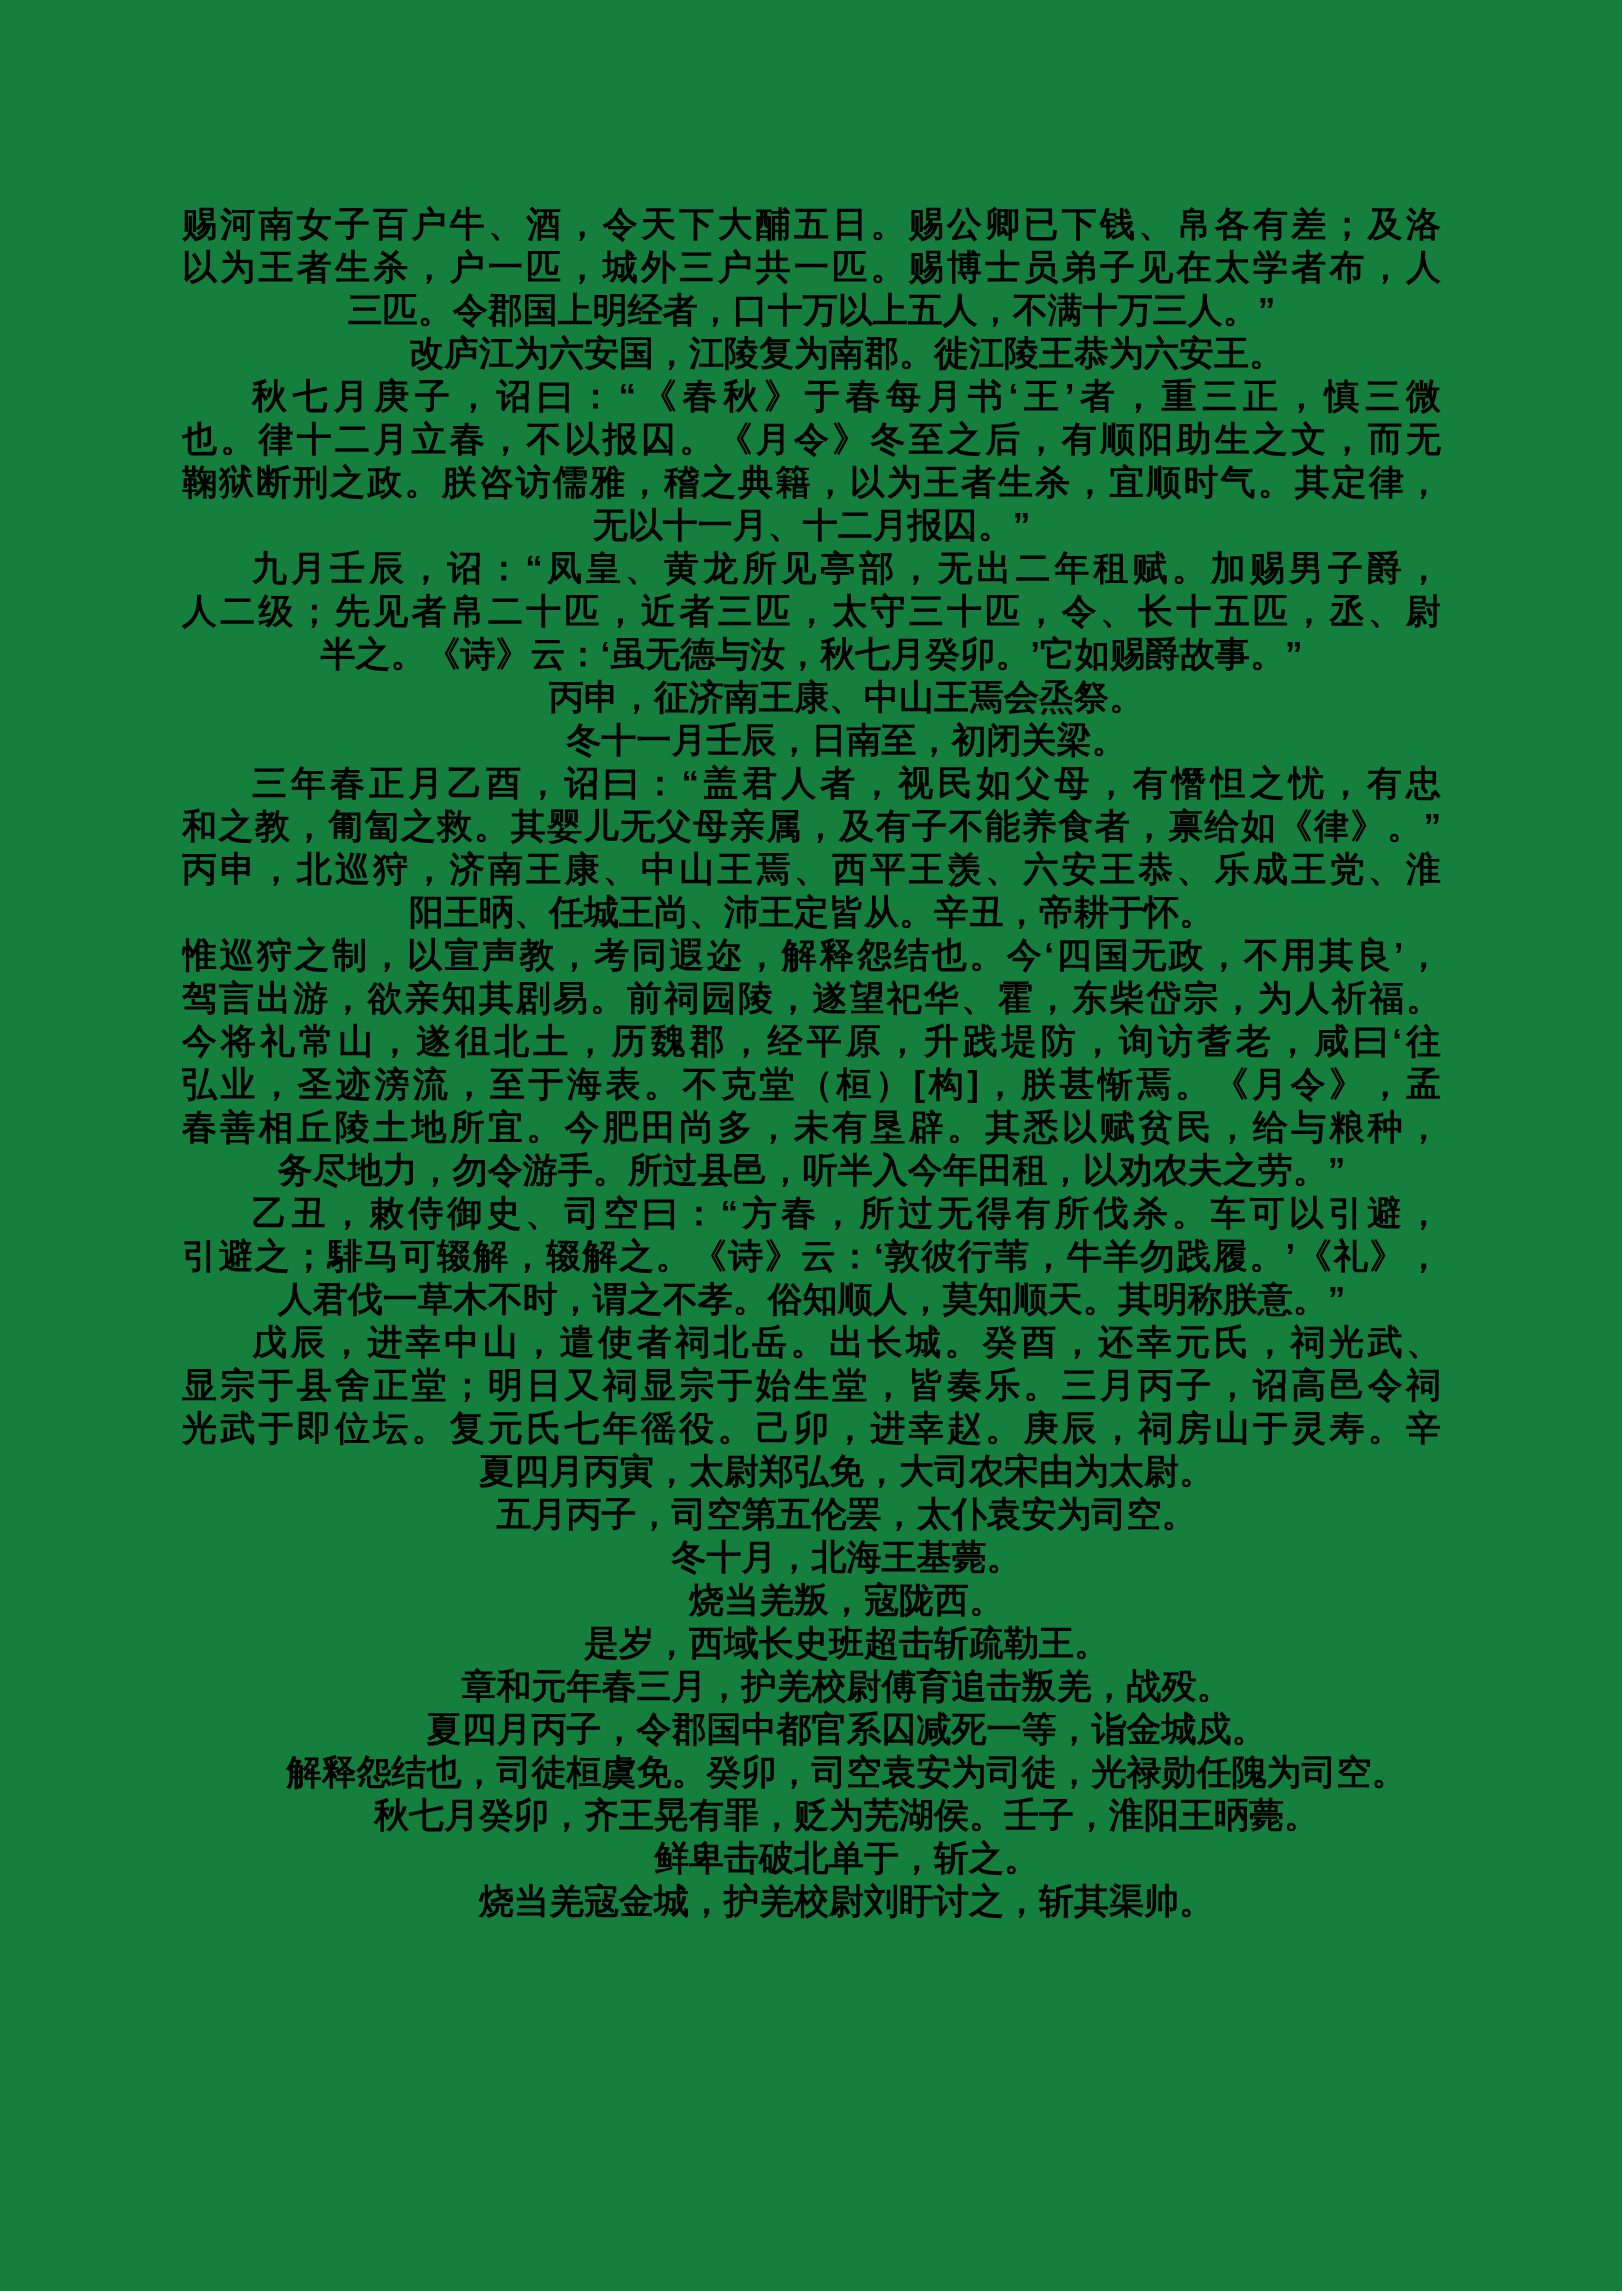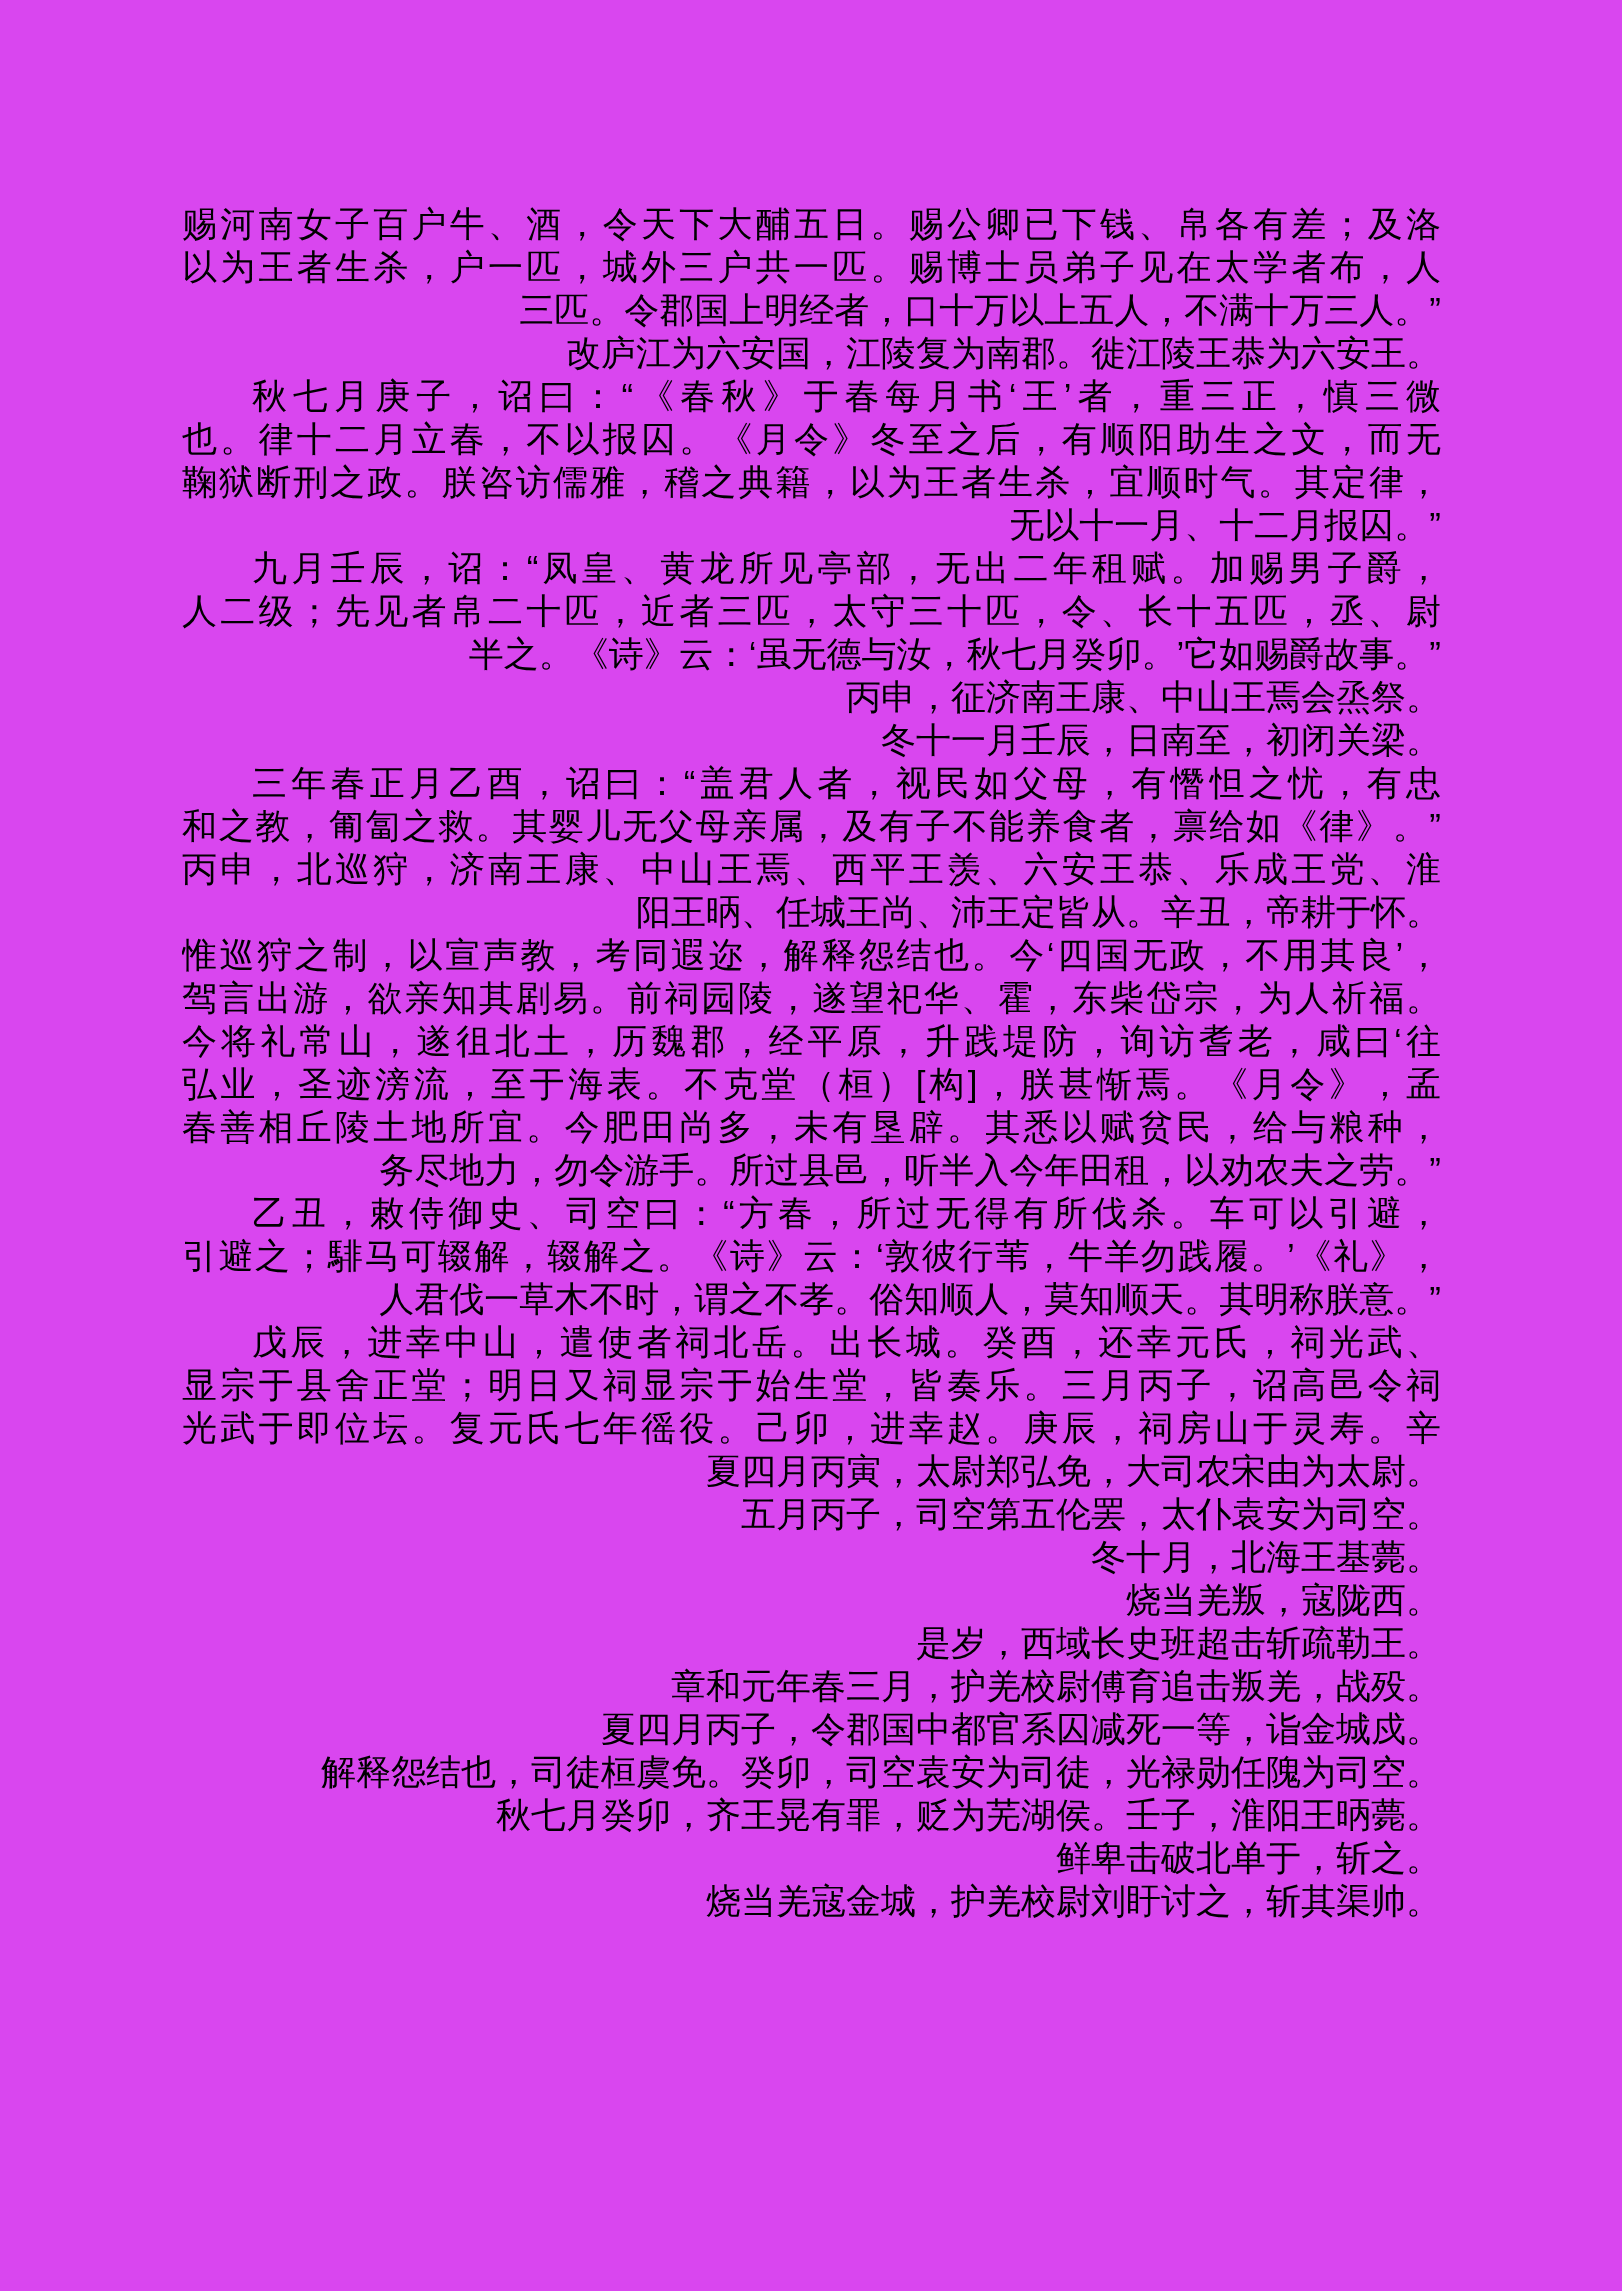--- a/index.html
+++ b/index.html
@@ -20,36 +20,36 @@
     top: 202px;
     width: 1259px;
     font-size: 35px;
     line-height: 43px;
     color: #000000;
     letter-spacing: 0;
   }
   .line {
     height: 43px;
     overflow: hidden;
-    text-align: right;
+    text-align: center;
     white-space: normal;
   }
   .line.fill {
     text-align: justify;
     text-align-last: justify;
   }
   .line.indent {
     padding-left: 70px;
     width: 1189px;
   }
 </style>
 </head>
 <body>
 
-<div class="page" style="background: #d946ef;">
+<div class="page" style="background: #15803d; font-weight: bold;">
   <div class="text-block" id="text-body" style="color: rgb(0, 0, 0);">
       <div class="line fill">赐河南女子百户牛、酒，令天下大酺五日。赐公卿已下钱、帛各有差；及洛</div>
       <div class="line fill">以为王者生杀，户一匹，城外三户共一匹。赐博士员弟子见在太学者布，人</div>
       <div class="line">三匹。令郡国上明经者，口十万以上五人，不满十万三人。”</div>
       <div class="line indent">改庐江为六安国，江陵复为南郡。徙江陵王恭为六安王。</div>
       <div class="line indent fill">秋七月庚子，诏曰：“《春秋》于春每月书‘王’者，重三正，慎三微</div>
       <div class="line fill">也。律十二月立春，不以报囚。《月令》冬至之后，有顺阳助生之文，而无</div>
       <div class="line fill">鞠狱断刑之政。朕咨访儒雅，稽之典籍，以为王者生杀，宜顺时气。其定律，</div>
       <div class="line">无以十一月、十二月报囚。”</div>
       <div class="line indent fill">九月壬辰，诏：“凤皇、黄龙所见亭部，无出二年租赋。加赐男子爵，</div>

